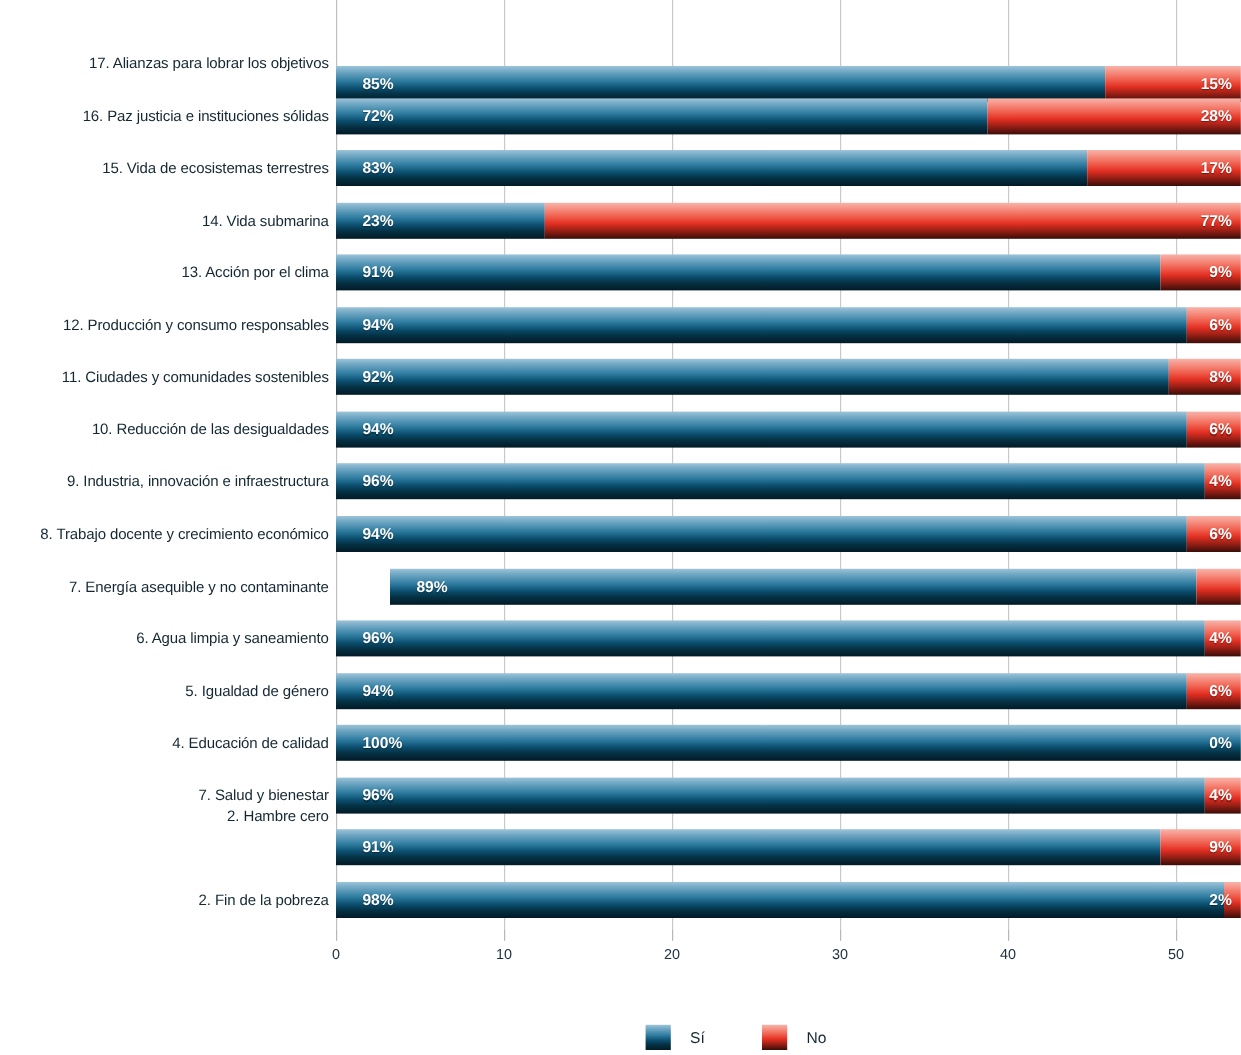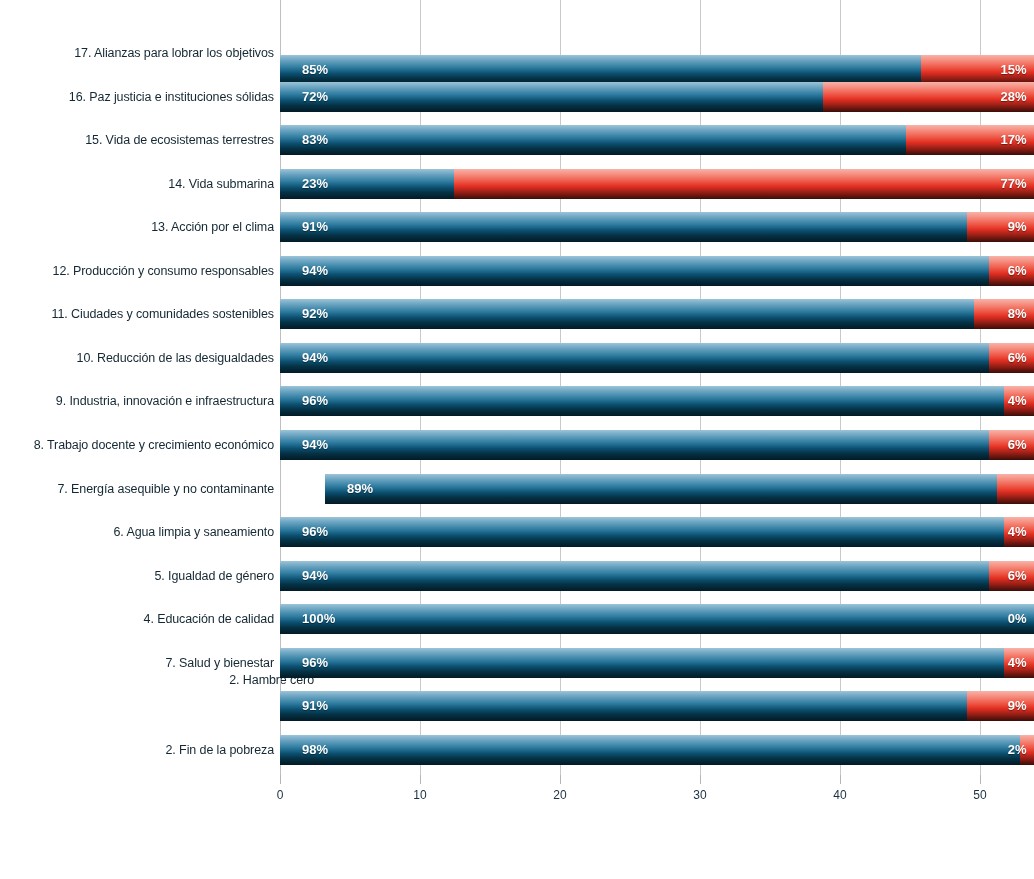--- a/index.html
+++ b/index.html
@@ -183,21 +183,21 @@
       <div class="cat-text" style="position: absolute; top: 255.75px; left: 0px; width: 274px; height: 30px;">12. Producción y consumo responsables</div>
       <div class="cat-text" style="position: absolute; top: 299.3px; left: 0px; width: 274px; height: 30px;">11. Ciudades y comunidades sostenibles</div>
       <div class="cat-text" style="position: absolute; top: 342.85px; left: 0px; width: 274px; height: 30px;">10. Reducción de las desigualdades</div>
       <div class="cat-text" style="position: absolute; top: 386.4px; left: 0px; width: 274px; height: 30px;">9. Industria, innovación e infraestructura</div>
       <div class="cat-text" style="position: absolute; top: 429.95px; left: 0px; width: 274px; height: 30px;">8. Trabajo docente y crecimiento económico</div>
       <div class="cat-text" style="position: absolute; top: 473.5px; left: 0px; width: 274px; height: 30px;">7. Energía asequible y no contaminante</div>
       <div class="cat-text" style="position: absolute; top: 517.05px; left: 0px; width: 274px; height: 30px;">6. Agua limpia y saneamiento</div>
       <div class="cat-text" style="position: absolute; top: 560.6px; left: 0px; width: 274px; height: 30px;">5. Igualdad de género</div>
       <div class="cat-text" style="position: absolute; top: 604.15px; left: 0px; width: 274px; height: 30px;">4. Educación de calidad</div>
       <div class="cat-text" style="position: absolute; top: 647.7px; left: 0px; width: 274px; height: 30px;">7. Salud y bienestar</div>
-      <div class="cat-text" style="position: absolute; top: 665px; left: 0px; width: 274px; height: 30px; margin-left: 40px;">2. Hambre cero</div>
+      <div class="cat-text" style="position: absolute; top: 665px; left: 0px; width: 274px; height: 30px;">2. Hambre cero</div>
       <div class="cat-text" style="position: absolute; top: 734.8px; left: 0px; width: 274px; height: 30px;">2. Fin de la pobreza</div>
     </div>
 
   <div id="plot-area">
     <div class="axis-line"></div>
     <div id="gridlines">
         <div class="gridline" style="left: 140px;"></div>
         <div class="gridline" style="left: 280px;"></div>
         <div class="gridline" style="left: 420px;"></div>
         <div class="gridline" style="left: 560px;"></div>
@@ -315,13 +315,23 @@
         <div class="tick-label" style="left: 280px;">20</div>
         <div class="tick-mark" style="left: 420px;"></div>
         <div class="tick-label" style="left: 420px;">30</div>
         <div class="tick-mark" style="left: 560px;"></div>
         <div class="tick-label" style="left: 560px;">40</div>
         <div class="tick-mark" style="left: 700px;"></div>
         <div class="tick-label" style="left: 700px;">50</div>
       </div>
   </div>
 
+  <div id="legend">
+      <div class="legend-item" style="left: 538px;">
+        <span class="legend-swatch si"></span>
+        <span class="legend-text">Sí</span>
+      </div>
+      <div class="legend-item" style="left: 635px;">
+        <span class="legend-swatch no"></span>
+        <span class="legend-text">No</span>
+      </div>
+    </div>
 </div>
 
 </body></html>

